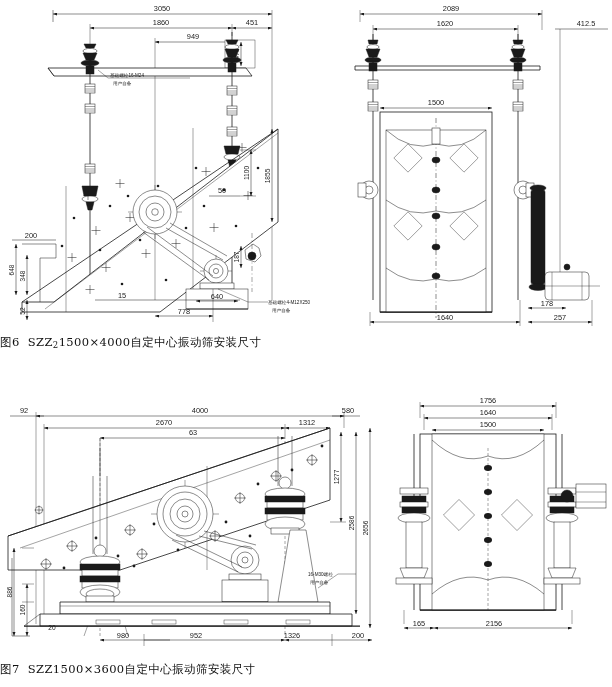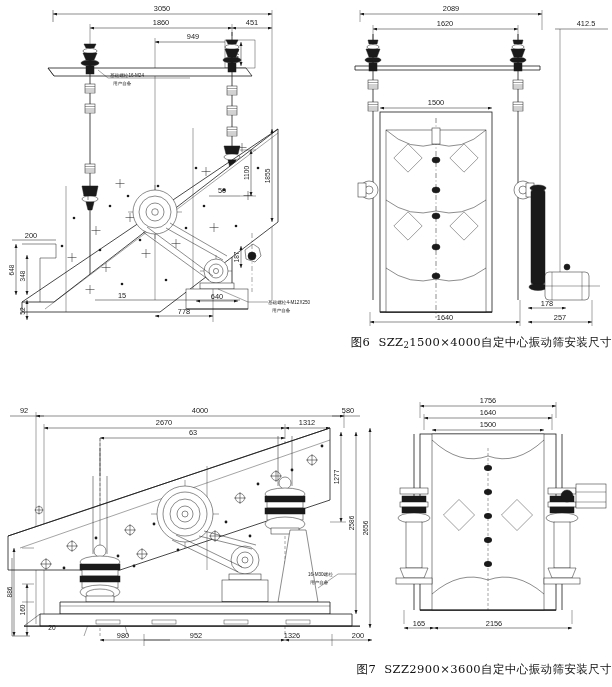--- a/index.html
+++ b/index.html
@@ -5,21 +5,21 @@
   html,body{margin:0;padding:0;background:#ffffff;}
   body{
     width:612px;height:687px;position:relative;overflow:hidden;
     font-family:"Liberation Sans","DejaVu Sans",sans-serif;
     color:#1a1a1a;
   }
   .page{position:absolute;inset:0;}
   svg{display:block;}
   .fig{position:absolute;}
   .caption{
-    position:absolute;width:100%;text-align:right;
+    position:absolute;width:100%;text-align:left;
     font-family:"DejaVu Serif","Liberation Serif",serif;
     font-size:11.5px;letter-spacing:.4px;color:#111;
   }
   .caption .sub{font-size:8.5px;vertical-align:-2px;}
   text{font-family:"Liberation Sans","DejaVu Sans",sans-serif;fill:#1a1a1a;}
   .dim{font-size:7.4px;}
   .dimsm{font-size:6.6px;}
   .note{font-size:4.6px;}
   .ln{stroke:#1a1a1a;fill:none;}
   .thin{stroke-width:.5;}
@@ -695,16 +695,16 @@
         <g>
           <line x1="434" y1="240" x2="572" y2="240" class="ln thin" marker-start="url(#a7s)" marker-end="url(#a7)"></line>
           <text class="dim" x="494" y="238" text-anchor="middle">2156</text>
         </g>
       </g>
     </svg>
   </div>
 
   <div class="caption" style="top:662px;">
     <span>图7</span>&nbsp;
-    <span>SZZ</span><span>2900×3600</span><span>自定中心振动筛安装尺寸</span>
+    <span>SZZ</span><span>1500×3600</span><span>自定中心振动筛安装尺寸</span>
   </div>
 
 </div>
 
 </body></html>

